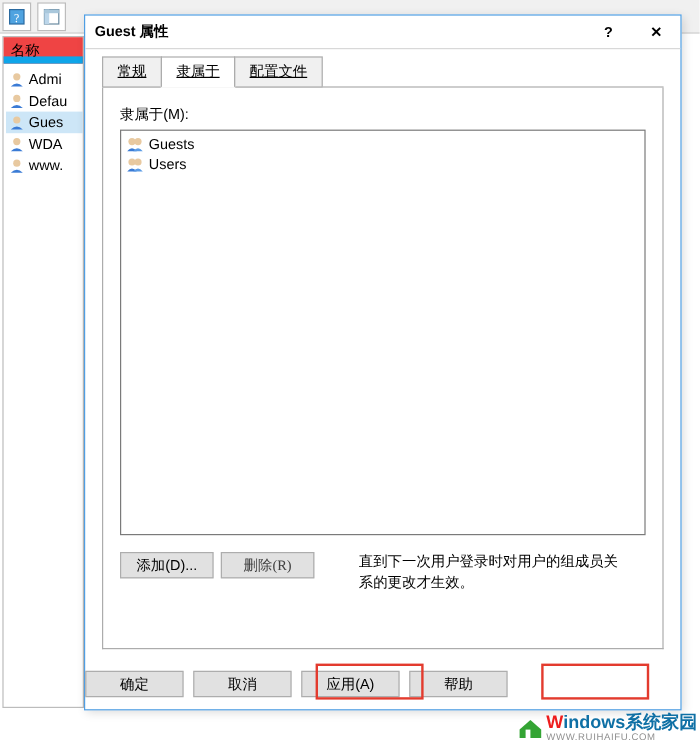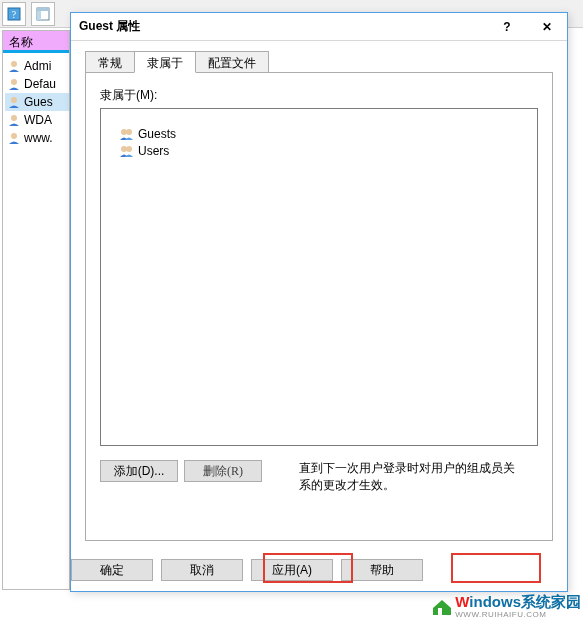--- a/index.html
+++ b/index.html
@@ -4,45 +4,45 @@
 <style>
   * { box-sizing: border-box; margin: 0; padding: 0; }
   html, body { width: 583px; height: 621px; font-family: "Microsoft YaHei", "Segoe UI", Tahoma, sans-serif; font-size: 12px; background: #fff; overflow: hidden; }
 
   
   .bg-toolbar { position: absolute; left: 0; top: 0; width: 583px; height: 28px; background: #f0f0f0; border-bottom: 1px solid #cfcfcf; }
   .bg-toolbar .tb-btn { display:inline-flex; align-items:center; justify-content:center; width:24px; height:24px; margin:2px 0 0 2px; border:1px solid #bcbcbc; background:#fff; }
   .bg-toolbar .tb-btn svg { display:block; }
 
   .bg-panel { position:absolute; left:2px; top:30px; width:68px; height:560px; background:#fff; border:1px solid #bcbcbc; }
-  .bg-panel .col-header { height:22px; line-height:22px; padding-left:6px; border-bottom:3px solid #0ea5e9; background:#f0abfc; }
+  .bg-panel .col-header { height:22px; line-height:22px; padding-left:6px; border-bottom:6px solid #0ea5e9; background:#ef4444; }
   .bg-panel .items { padding:4px 0 0 2px; }
   .bg-panel .item { display:flex; align-items:center; height:18px; padding-left:2px; white-space:nowrap; overflow:hidden; }
   .bg-panel .item .uicon { margin-right:3px; flex-shrink:0; }
   .bg-panel .item.sel { background:#cde6f7; }
 
   
   .dialog { position:absolute; left:70px; top:12px; width:498px; height:580px; border:1px solid #4f9ee3; background:#fff; box-shadow:2px 2px 8px rgba(0,0,0,0.15); }
   .titlebar { height:28px; display:flex; align-items:center; padding:0 0 0 8px; border-bottom:1px solid #d8d8d8;font-weight:bold; }
   .titlebar .title { flex:1; font-size:12px; }
   .titlebar .tbtn { width:40px; height:28px; display:flex; align-items:center; justify-content:center; font-family:"Segoe UI Symbol", sans-serif; font-size:12px; }
 
   .dialog-body { padding:10px 14px 0 14px; }
 
   
-  .tabs-row { display:flex; height:22px; position:relative; }
+  .tabs-row { display:flex; align-items:flex-end; height:22px; position:relative;text-decoration:underline; }
   .tabs-row::after { content:""; position:absolute; left:0; right:0; bottom:0; height:1px; background:#acacac; }
   .tab { position:relative; padding:3px 12px 4px 12px; border:1px solid #acacac; background:#fff; margin-right:-1px; font-size:12px; z-index:1; }
   .tab.inactive { background:#f0f0f0; border-bottom:1px solid #acacac; top:0; }
   .tab.active { background:#fff; border-bottom:1px solid #fff; top:0; z-index:2; }
   .tab-page { border:1px solid #acacac; border-top:none; padding:14px 14px 12px 14px; height:468px; }
 
   .label { margin-bottom:4px; }
 
-  .listbox { width:100%; height:338px; border:1px solid #7a7a7a; background:#fff; overflow:auto; padding:16px; }
+  .listbox { width:100%; height:338px; border:1px solid #7a7a7a; background:#fff; overflow:auto; padding:2px; }
   .listbox .row { display:flex; align-items:center; height:17px; padding-left:2px; }
   .listbox .row .gicon { margin-right:4px; flex-shrink:0; }
 
   .under-list { display:flex; margin-top:14px; align-items:flex-start;gap:19px; }
   .under-list .btns { display:flex; gap:6px; }
   .btn { width:78px; height:22px; border:1px solid #adadad; background:#e1e1e1; font-family:inherit; font-size:12px; display:inline-flex; align-items:center; justify-content:center; }
   .btn:disabled { color:#404040;font-family:Liberation Serif, serif; }
   .hint { margin-left:18px; font-size:12px; line-height:1.4; flex:1; }
 
   .dialog-footer { position:absolute; left:0; right:0; bottom:10px; display:flex; justify-content:flex-start; gap:8px; padding-right:16px; }

